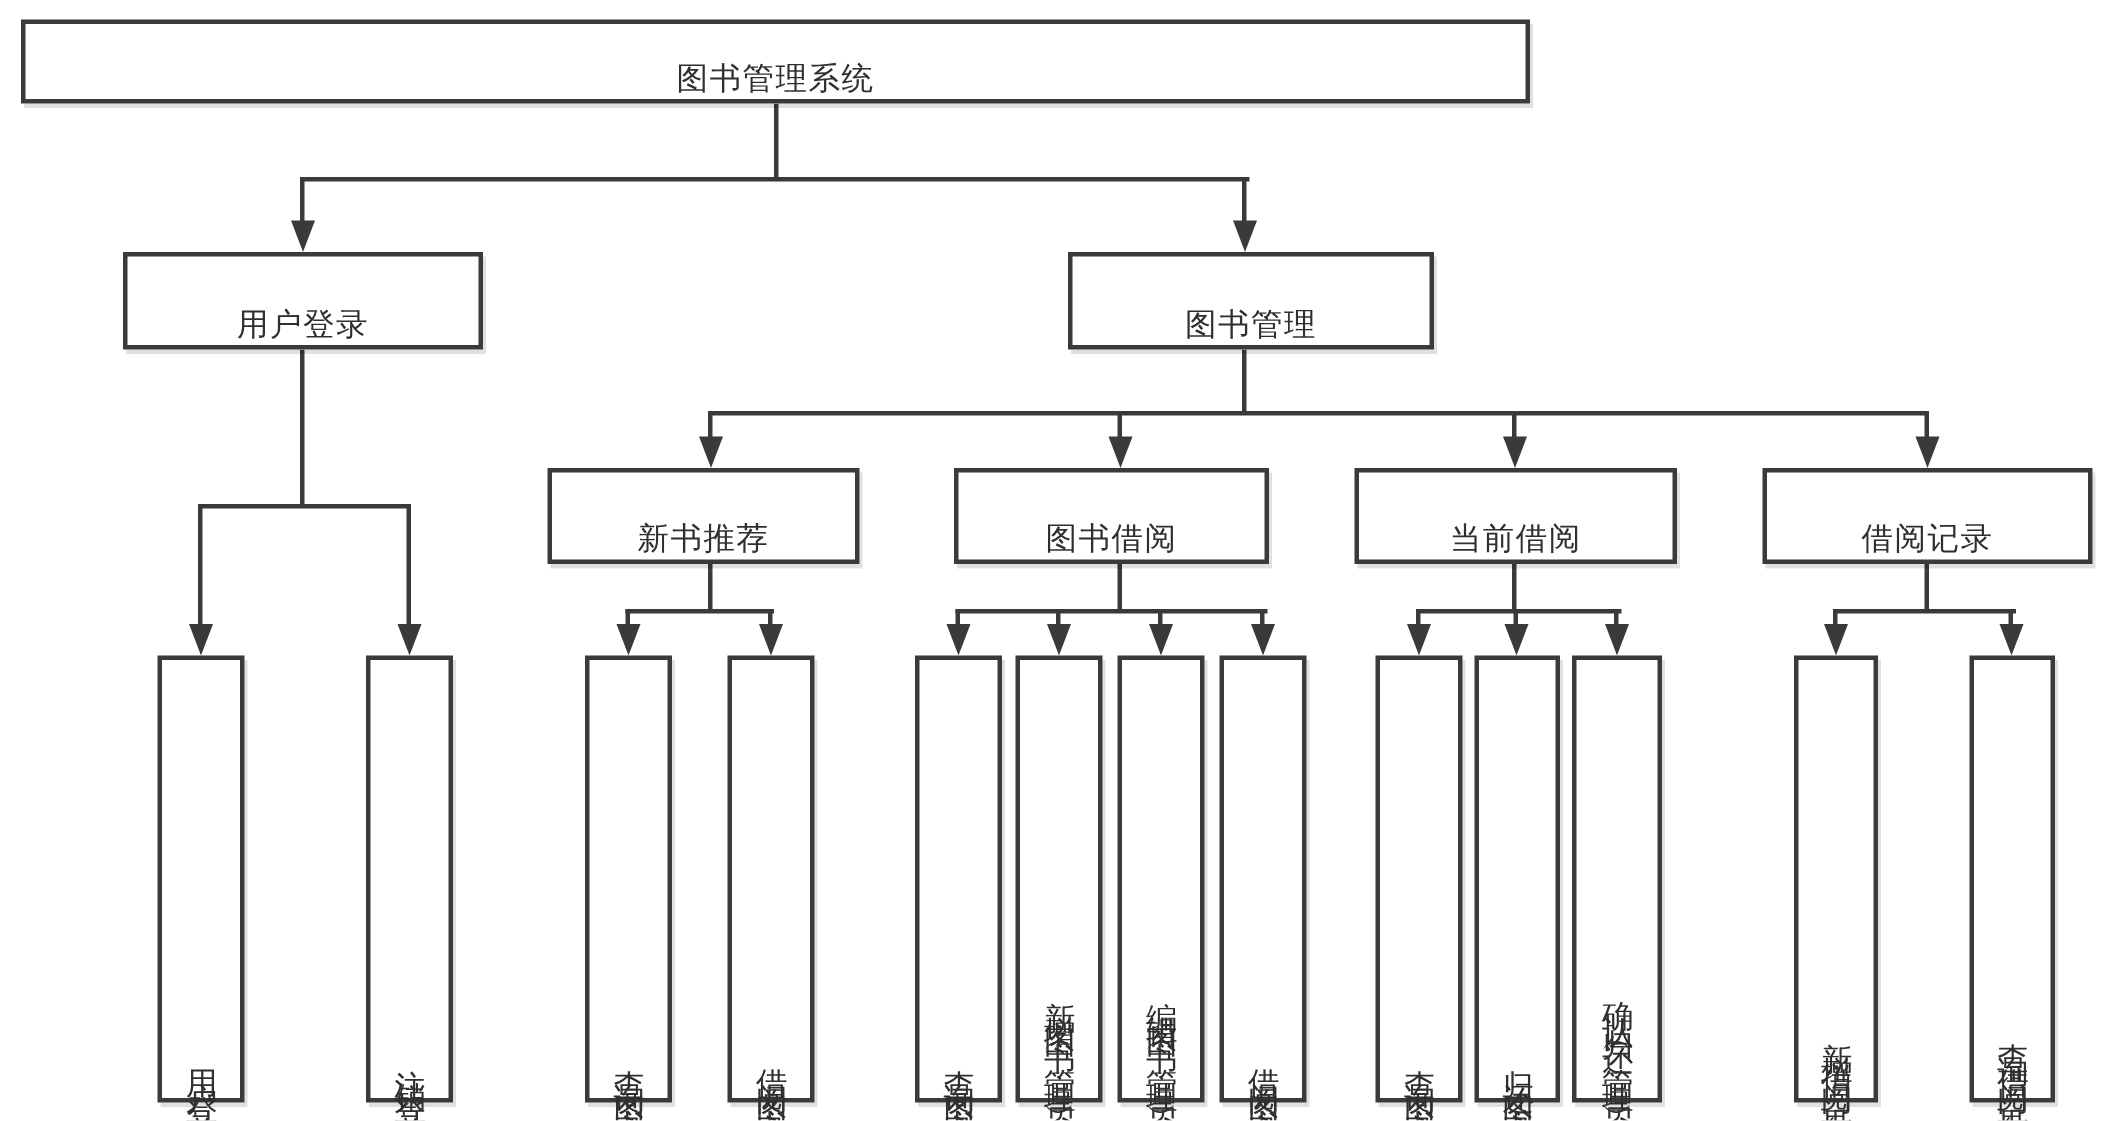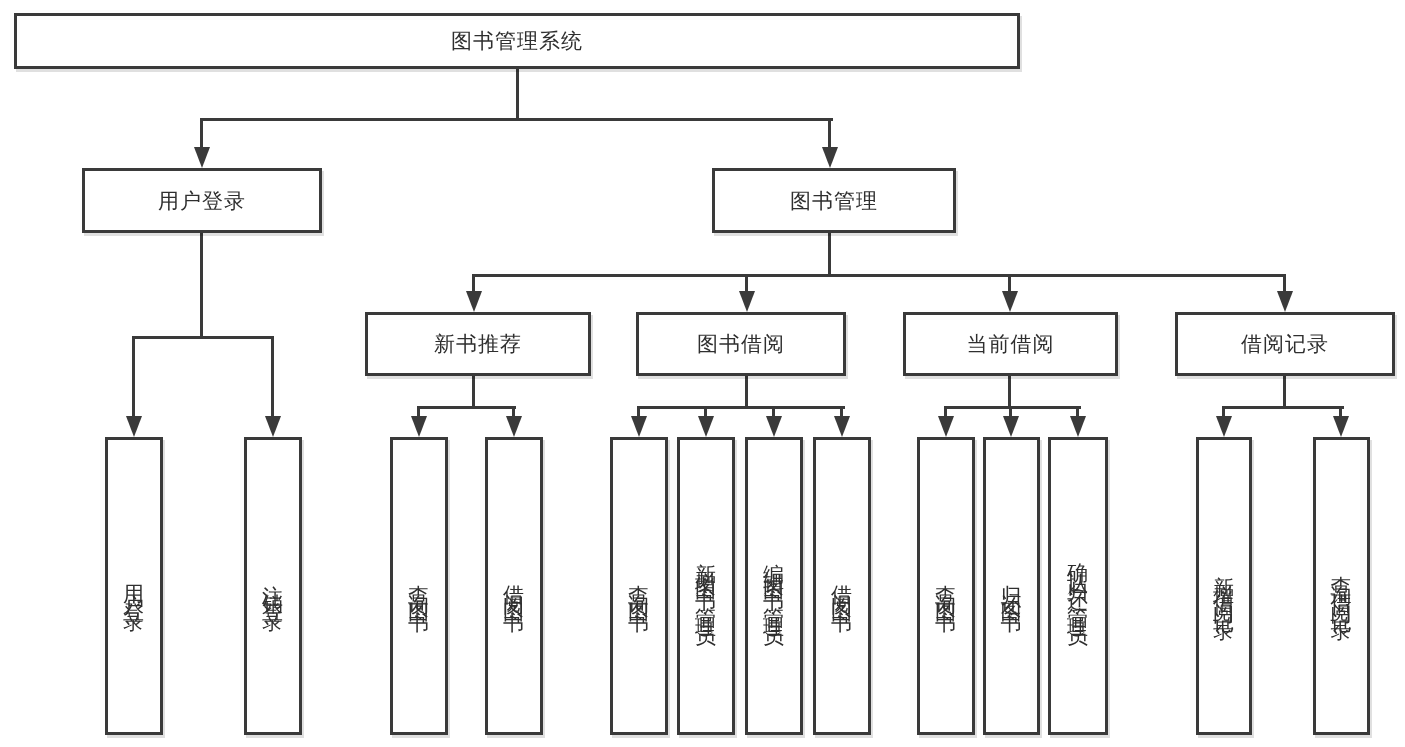--- a/index.html
+++ b/index.html
@@ -9,21 +9,21 @@
     background:#ffffff;
     overflow:hidden;
     font-family:"Liberation Sans","DejaVu Sans",sans-serif;
     color:#2f2f2f;
   }
   .node {
     position:absolute;
     background:#ffffff;
     border:3px solid #3a3a3a;
     box-sizing:border-box;
-    display:flex; align-items:center; justify-content:center;
+    display:flex; align-items:flex-end; justify-content:center;
     font-size:21px;
     letter-spacing:1px;
     box-shadow:2px 3px 0 rgba(0,0,0,0.12);
     z-index:2;
   }
   .node.vert span {
     writing-mode:vertical-rl;
     letter-spacing:9px;
     line-height:1;
   }
@@ -53,21 +53,21 @@
   </div>
 
   <div class="node" style="left:82px;top:168px;width:240px;height:65px;">
     <span>用户登录</span>
   </div>
 
   <div class="node" style="left:712px;top:168px;width:244px;height:65px;">
     <span>图书管理</span>
   </div>
 
-  <div class="node" style="left:365px;top:312px;width:226px;height:64px;">
+  <div class="node" style="left:365px;top:312px;width:208px;height:64px;">
     <span>新书推荐</span>
   </div>
 
   <div class="node" style="left:636px;top:312px;width:210px;height:64px;">
     <span>图书借阅</span>
   </div>
 
   <div class="node" style="left:903px;top:312px;width:215px;height:64px;">
     <span>当前借阅</span>
   </div>

